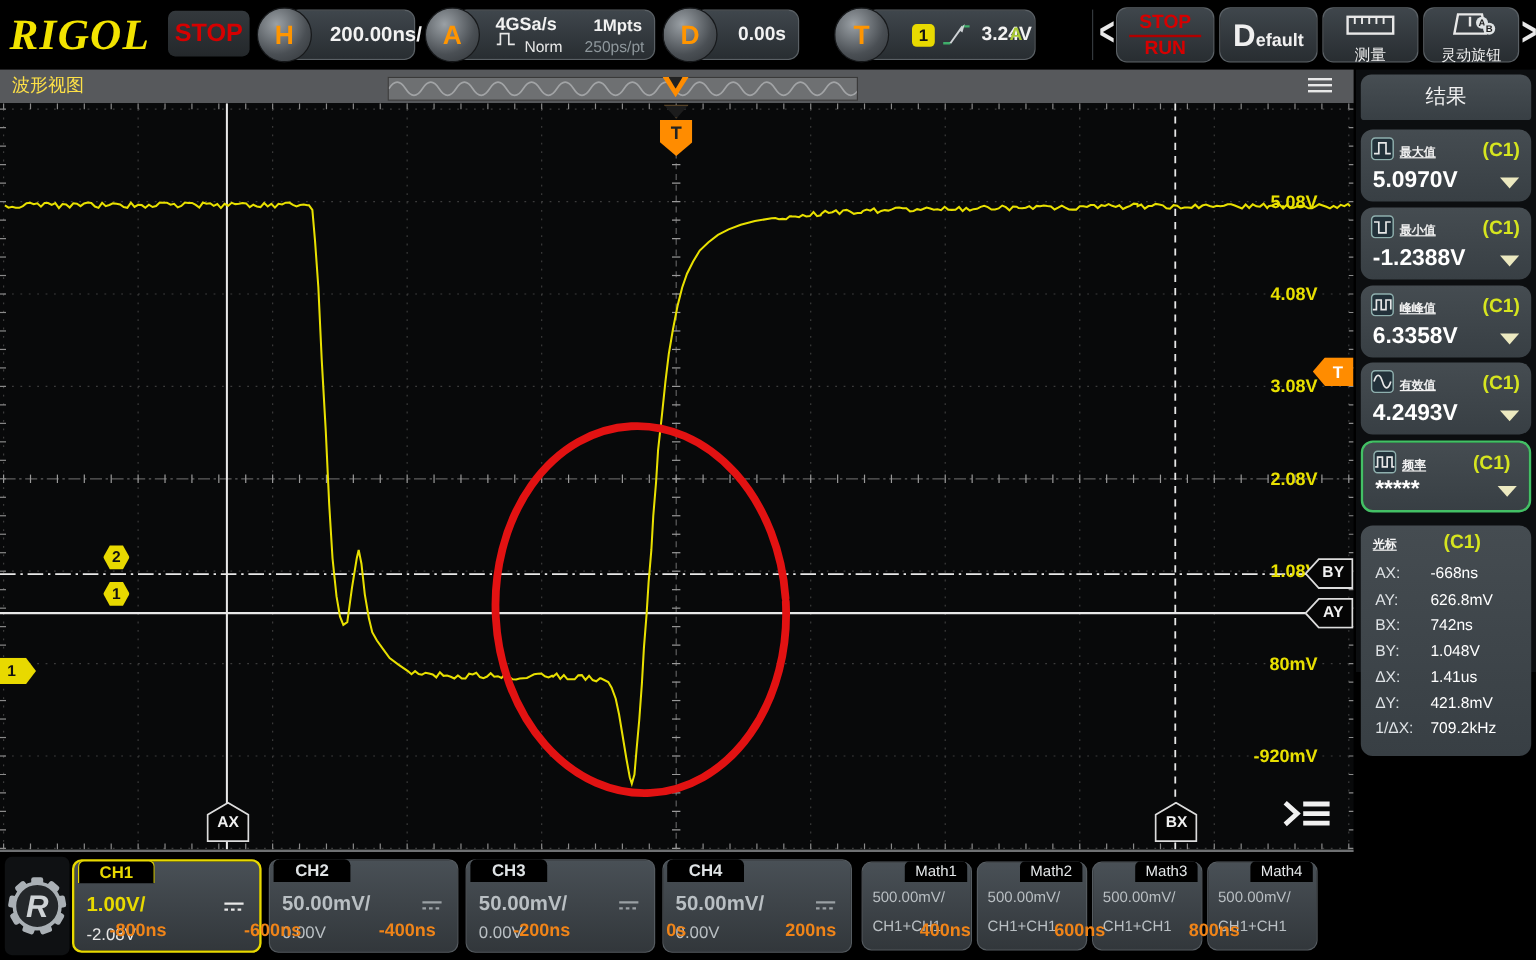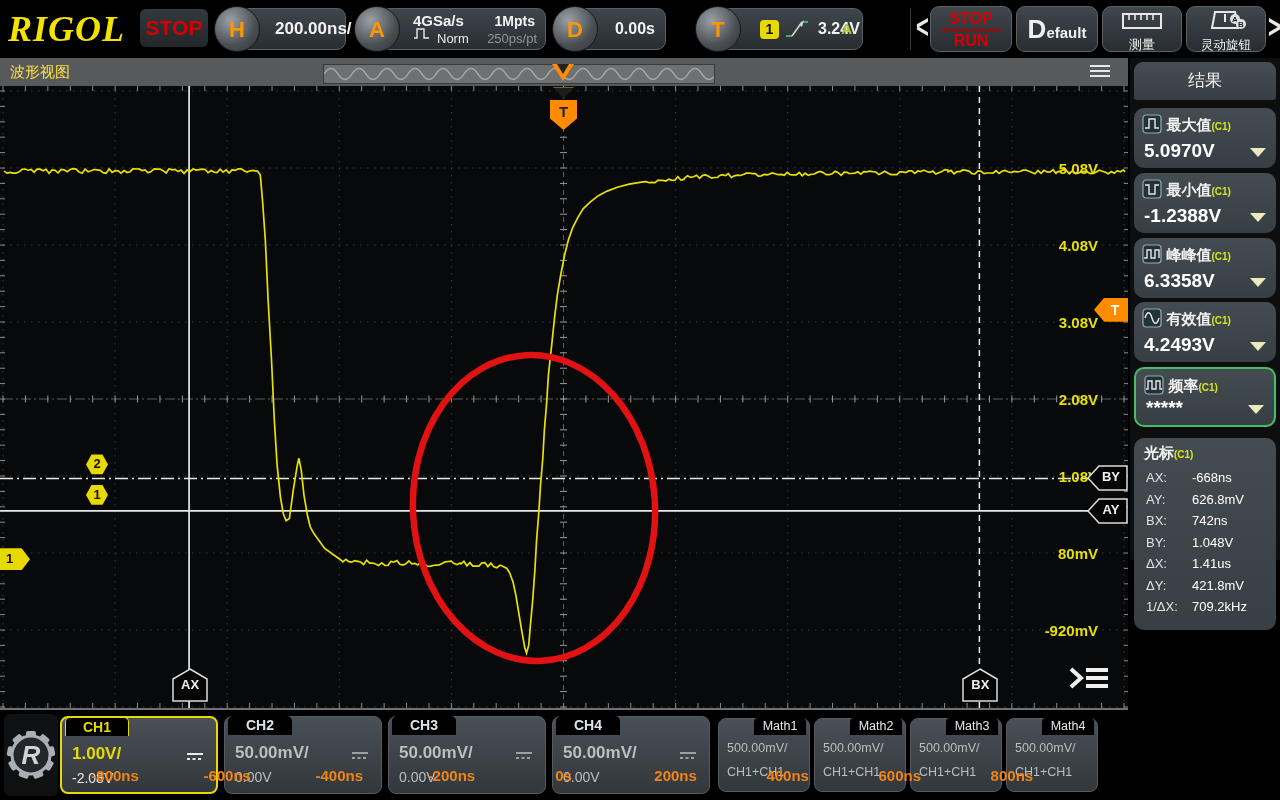--- a/index.html
+++ b/index.html
@@ -58,22 +58,22 @@
   #trg-side{position:absolute;left:1094px;width:34px;height:24px;background:#ff8c00;clip-path:polygon(0 50%,30% 0,100% 0,100% 100%,30% 100%);color:#fff;font-weight:bold;font-size:14px;text-align:center;line-height:24px;z-index:9;padding-left:8px;}
   #plotmenu{position:absolute;left:1066px;top:662px;z-index:9;}
 
   
   #rpanel{position:absolute;left:1130px;top:58px;width:150px;height:502px;background:#0c0e10;}
   #rp-title{position:absolute;left:4px;top:4px;width:142px;height:38px;background:linear-gradient(#474e53,#383f44);border-radius:9px 9px 3px 3px;color:#f2f2f2;font-size:17px;text-align:center;line-height:38px;}
   .meas-card{position:absolute;left:4px;width:142px;height:60px;background:linear-gradient(#454c51,#383f44);border-radius:10px;}
   .meas-card.sel{border:2px solid #43c065;}
   .meas-top{position:absolute;left:8px;top:6px;height:20px;white-space:nowrap;}
   .meas-top svg{vertical-align:-4px;}
-  .m-name{color:#f2f2f2;font-weight:bold;font-size:15px;}
-  .m-src{color:#d6e51f;font-weight:bold;font-size:10px;}
+  .m-name{color:#f2f2f2;font-weight:bold;font-size:10px;text-decoration:underline;}
+  .m-src{color:#d6e51f;font-weight:bold;font-size:16px;margin-left:39px;}
   .m-val{position:absolute;left:10px;bottom:6px;color:#fff;font-weight:bold;font-size:19px;}
   .m-arrow{position:absolute;right:10px;bottom:11px;width:0;height:0;border-left:8px solid transparent;border-right:8px solid transparent;border-top:9px solid #ece9c0;}
   #cursor-card{position:absolute;left:4px;top:380px;width:142px;height:192px;background:linear-gradient(#454c51,#383f44);border-radius:10px;}
   #cursor-card .hd{position:absolute;left:10px;top:6px;font-size:16px;}
   .cur-rows{position:absolute;left:12px;top:32px;right:6px;}
   .cur-row{height:21.5px;font-size:13px;color:#fff;}
   .cur-row .cl{display:inline-block;width:46px;color:#dfe3e6;}
   .cur-row .cv{color:#fff;}
 
   

